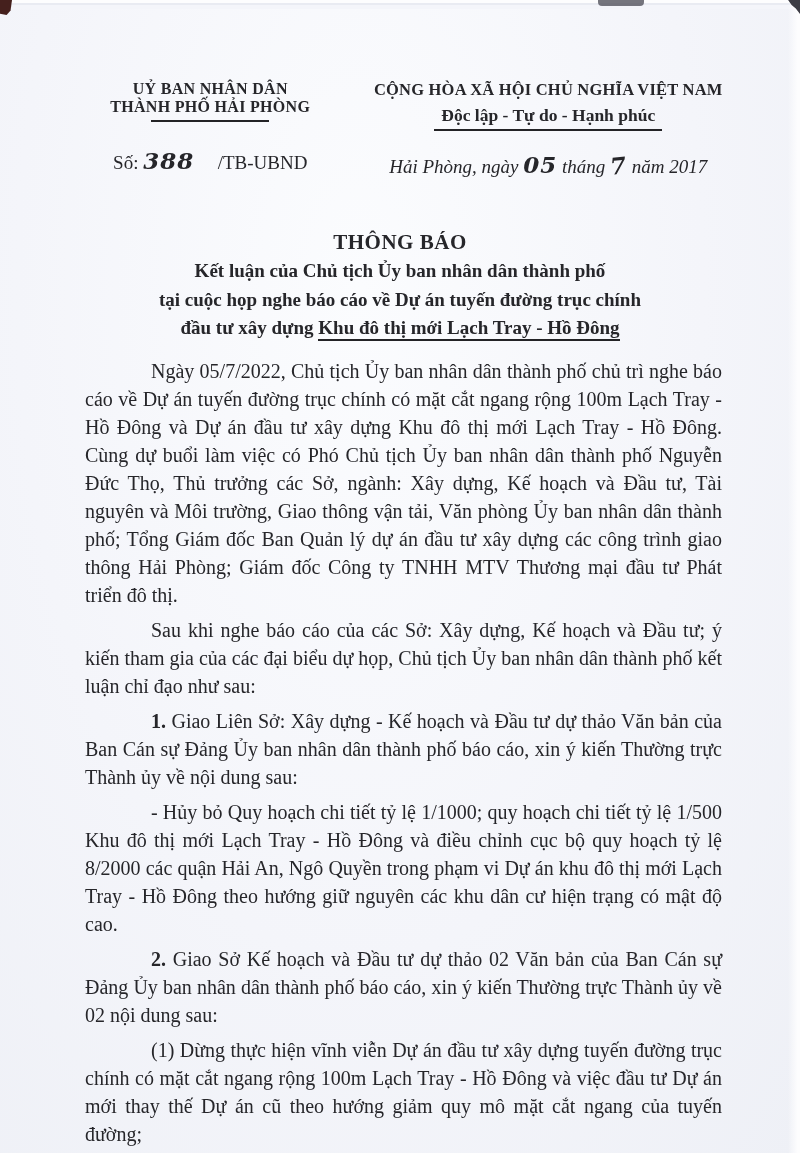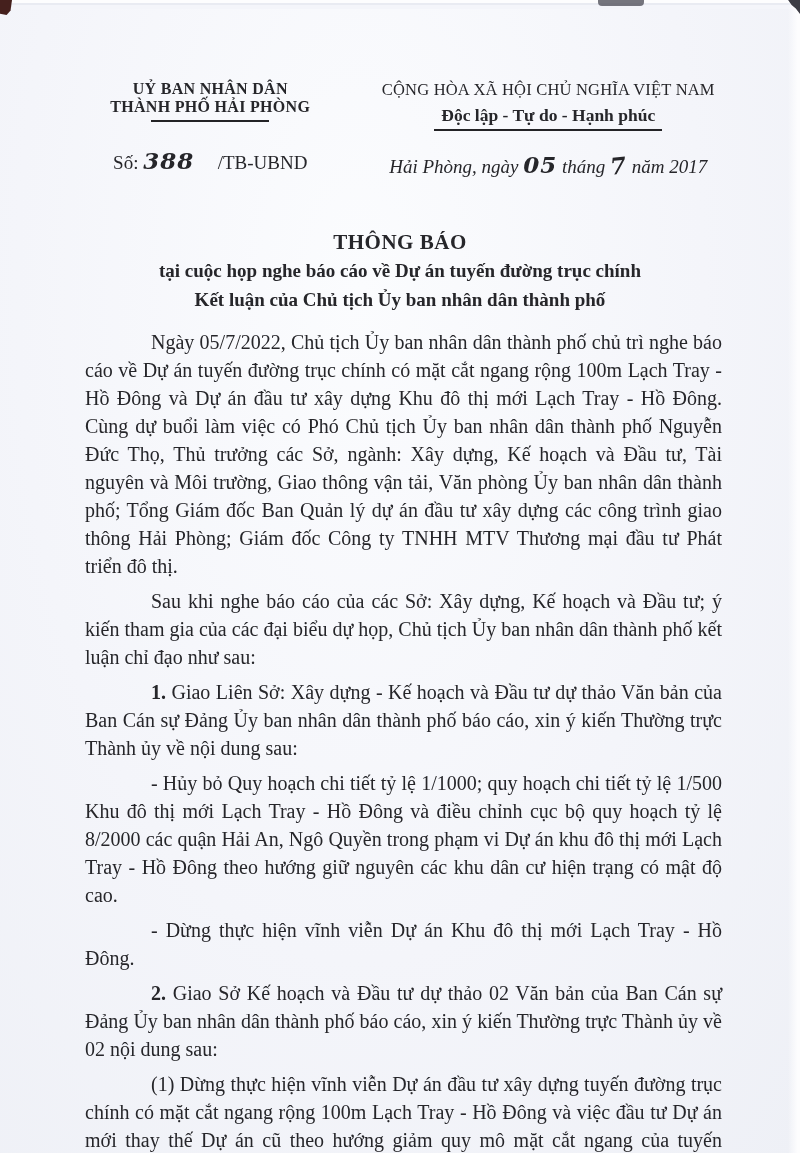--- a/index.html
+++ b/index.html
@@ -37,21 +37,21 @@
     clip-path:polygon(15% 0, 100% 0, 100% 100%, 70% 60%, 40% 35%);
   }
 
   .header-row {
     display:flex; justify-content:space-between;
     padding:80px 66px 0 58px;
   }
   .hcol-left  { width:318px; text-align:center; }
   .hcol-right { width:388px; text-align:center; }
   .org-line   { font-weight:bold; font-size:16px; letter-spacing:.3px; }
-  .nat-line1  { font-weight:normal; font-size:16.5px; letter-spacing:.2px; }
+  .nat-line1  { font-weight:bold; font-size:16.5px; letter-spacing:.2px; }
   .nat-line2  { font-weight:bold; font-size:17.5px; margin-top:5px; }
   .rule-left  { width:118px; height:2px; background:#232326; margin:4px auto 0; }
   .rule-right { width:228px; height:2px; background:#232326; margin:3px auto 0; }
 
   .so-line { margin-top:25px; font-size:19px; }
   .date-line { margin-top:20px; font-size:19px; font-style:italic; text-align:center; }
 
   .hand {
     font-family:"DejaVu Serif",serif;
     font-style:italic; font-weight:bold;
@@ -108,27 +108,27 @@
         <span class="hand">05</span>
         <span>tháng</span>
         <span class="hand hand-month">7</span>
         <span>năm 2017</span>
       </div>
     </div>
   </div>
 
   <div class="title-block">
     <div class="doc-title">THÔNG BÁO</div>
+    <div class="doc-subtitle">Kết luận của Chủ tịch Ủy ban nhân dân thành phố</div>
     <div class="doc-subtitle">tại cuộc họp nghe báo cáo về Dự án tuyến đường trục chính</div>
-    <div class="doc-subtitle">Kết luận của Chủ tịch Ủy ban nhân dân thành phố</div>
+    <div class="doc-subtitle"><span>đầu tư xây dựng </span><span class="u-span">Khu đô thị mới Lạch Tray - Hồ Đông</span></div>
   </div>
 
   <div class="doc-body">
     <p><span class="marker"></span><span>Ngày 05/7/2022, Chủ tịch Ủy ban nhân dân thành phố chủ trì nghe báo cáo về Dự án tuyến đường trục chính có mặt cắt ngang rộng 100m Lạch Tray - Hồ Đông và Dự án đầu tư xây dựng Khu đô thị mới Lạch Tray - Hồ Đông. Cùng dự buổi làm việc có Phó Chủ tịch Ủy ban nhân dân thành phố Nguyễn Đức Thọ, Thủ trưởng các Sở, ngành: Xây dựng, Kế hoạch và Đầu tư, Tài nguyên và Môi trường, Giao thông vận tải, Văn phòng Ủy ban nhân dân thành phố; Tổng Giám đốc Ban Quản lý dự án đầu tư xây dựng các công trình giao thông Hải Phòng; Giám đốc Công ty TNHH MTV Thương mại đầu tư Phát triển đô thị.</span></p>
     <p><span class="marker"></span><span>Sau khi nghe báo cáo của các Sở: Xây dựng, Kế hoạch và Đầu tư; ý kiến tham gia của các đại biểu dự họp, Chủ tịch Ủy ban nhân dân thành phố kết luận chỉ đạo như sau:</span></p>
     <p><span class="marker">1.</span><span> Giao Liên Sở: Xây dựng - Kế hoạch và Đầu tư dự thảo Văn bản của Ban Cán sự Đảng Ủy ban nhân dân thành phố báo cáo, xin ý kiến Thường trực Thành ủy về nội dung sau:</span></p>
     <p><span class="marker"></span><span>- Hủy bỏ Quy hoạch chi tiết tỷ lệ 1/1000; quy hoạch chi tiết tỷ lệ 1/500 Khu đô thị mới Lạch Tray - Hồ Đông và điều chỉnh cục bộ quy hoạch tỷ lệ 8/2000 các quận Hải An, Ngô Quyền trong phạm vi Dự án khu đô thị mới Lạch Tray - Hồ Đông theo hướng giữ nguyên các khu dân cư hiện trạng có mật độ cao.</span></p>
-    <p><span class="marker"></span><span>- Dừng thực hiện vĩnh viễn Dự án Khu đô thị mới Lạch Tray - Hồ Đông.</span></p>
     <p><span class="marker">2.</span><span> Giao Sở Kế hoạch và Đầu tư dự thảo 02 Văn bản của Ban Cán sự Đảng Ủy ban nhân dân thành phố báo cáo, xin ý kiến Thường trực Thành ủy về 02 nội dung sau:</span></p>
     <p><span class="marker"></span><span>(1) Dừng thực hiện vĩnh viễn Dự án đầu tư xây dựng tuyến đường trục chính có mặt cắt ngang rộng 100m Lạch Tray - Hồ Đông và việc đầu tư Dự án mới thay thế Dự án cũ theo hướng giảm quy mô mặt cắt ngang của tuyến đường;</span></p>
   </div>
 
 </div>
 
 </body></html>

